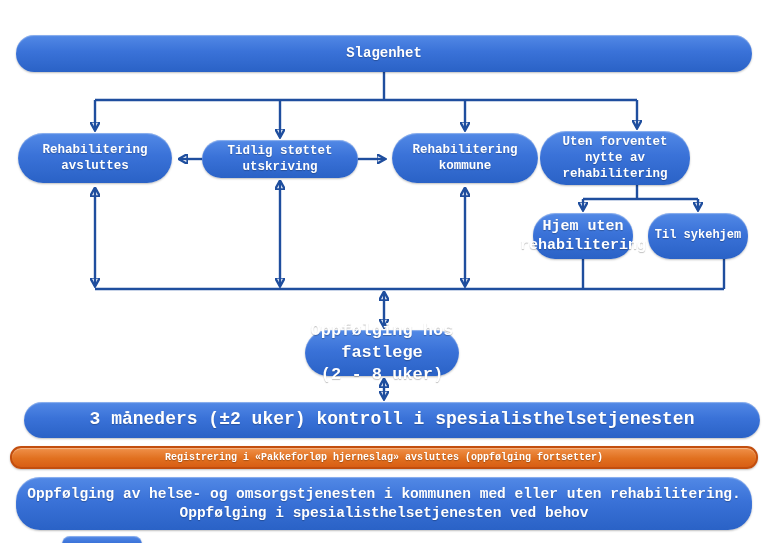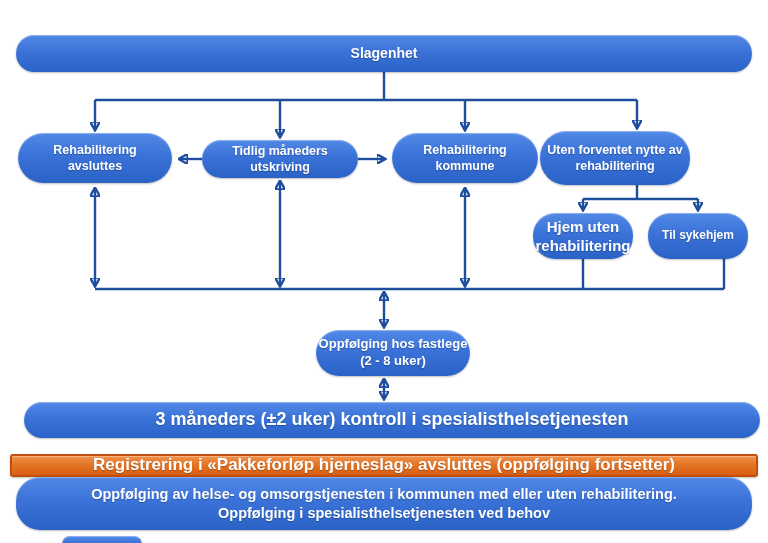--- a/index.html
+++ b/index.html
@@ -1,43 +1,42 @@
 <!DOCTYPE html>
 <html><head>
 <meta charset="utf-8">
 <style>
   html,body { margin:0; padding:0; background:#ffffff; }
   .canvas {
     position:relative; width:768px; height:543px; background:#ffffff;
-    overflow:hidden; font-family:Liberation Sans, sans-serif;
+    overflow:hidden; font-family:Liberation Mono, monospace;
   }
   .node {
     position:absolute; color:#ffffff; font-weight:bold;
     display:flex; flex-direction:column; align-items:center; justify-content:center;
     text-align:center; line-height:1.3; box-sizing:border-box;
     background:linear-gradient(180deg,#5289e6 0%, #3a72d8 45%, #2a62c6 100%);
     box-shadow: inset 0 1px 1px rgba(255,255,255,.35), 0 1px 2px rgba(0,0,0,.25);
     text-shadow: 0 1px 1px rgba(0,0,0,.25);
   }
   .node span { display:block; }
 
   #slagenhet        { left:16px;  top:35px;  width:736px; height:37px; border-radius:18px; font-size:14px; }
   #rehab-spesialist { left:18px;  top:133px; width:154px; height:50px; border-radius:25px; font-size:12.5px; }
   #tidlig-stottet   { left:202px; top:140px; width:156px; height:38px; border-radius:19px; font-size:12.5px; }
   #rehab-kommune    { left:392px; top:133px; width:146px; height:50px; border-radius:25px; font-size:12.5px; }
   #uten-nytte       { left:540px; top:131px; width:150px; height:54px; border-radius:26px; font-size:12.5px; }
   #hjem-uten        { left:533px; top:213px; width:100px; height:46px; border-radius:22px; font-size:15px; }
   #til-sykehjem     { left:648px; top:213px; width:100px; height:46px; border-radius:22px; font-size:12px; }
-  #fastlege         { left:316px; top:330px; width:154px; height:46px; border-radius:23px; font-size:13px; }
+  #fastlege         { left:305px; top:330px; width:154px; height:46px; border-radius:23px; font-size:17px; }
   #kontroll         { left:24px;  top:402px; width:736px; height:36px; border-radius:18px; font-size:18px; }
   #registrering     {
-    left:10px; top:446px; width:748px; height:23px; border-radius:3px; font-size:17px;
+    left:10px; top:446px; width:748px; height:23px; border-radius:11px; font-size:10px;
     background:linear-gradient(180deg,#f0914a 0%, #e1701f 55%, #d85e14 100%);
     border:2px solid #c24e0e;
-    margin-top:8px;
   }
   #oppfolging       { left:16px;  top:477px; width:736px; height:53px; border-radius:24px; font-size:14.5px; }
   #partial-bottom   { left:62px;  top:536px; width:80px;  height:16px; border-radius:8px; }
 
   #connectors { position:absolute; left:0; top:0; width:768px; height:543px; pointer-events:none; }
   #connectors path { stroke:#1f4e9e; stroke-width:2.4; fill:none; }
 </style>
 </head>
 <body>
 
@@ -78,21 +77,21 @@
   <div class="node" id="slagenhet">
     <span>Slagenhet</span>
   </div>
 
   <div class="node" id="rehab-spesialist">
     <span>Rehabilitering</span>
     <span>avsluttes</span>
   </div>
 
   <div class="node" id="tidlig-stottet">
-    <span>Tidlig måneders utskriving</span>
+    <span>Tidlig støttet utskriving</span>
   </div>
 
   <div class="node" id="rehab-kommune">
     <span>Rehabilitering</span>
     <span>kommune</span>
   </div>
 
   <div class="node" id="uten-nytte">
     <span>Uten forventet nytte av</span>
     <span>rehabilitering</span>

